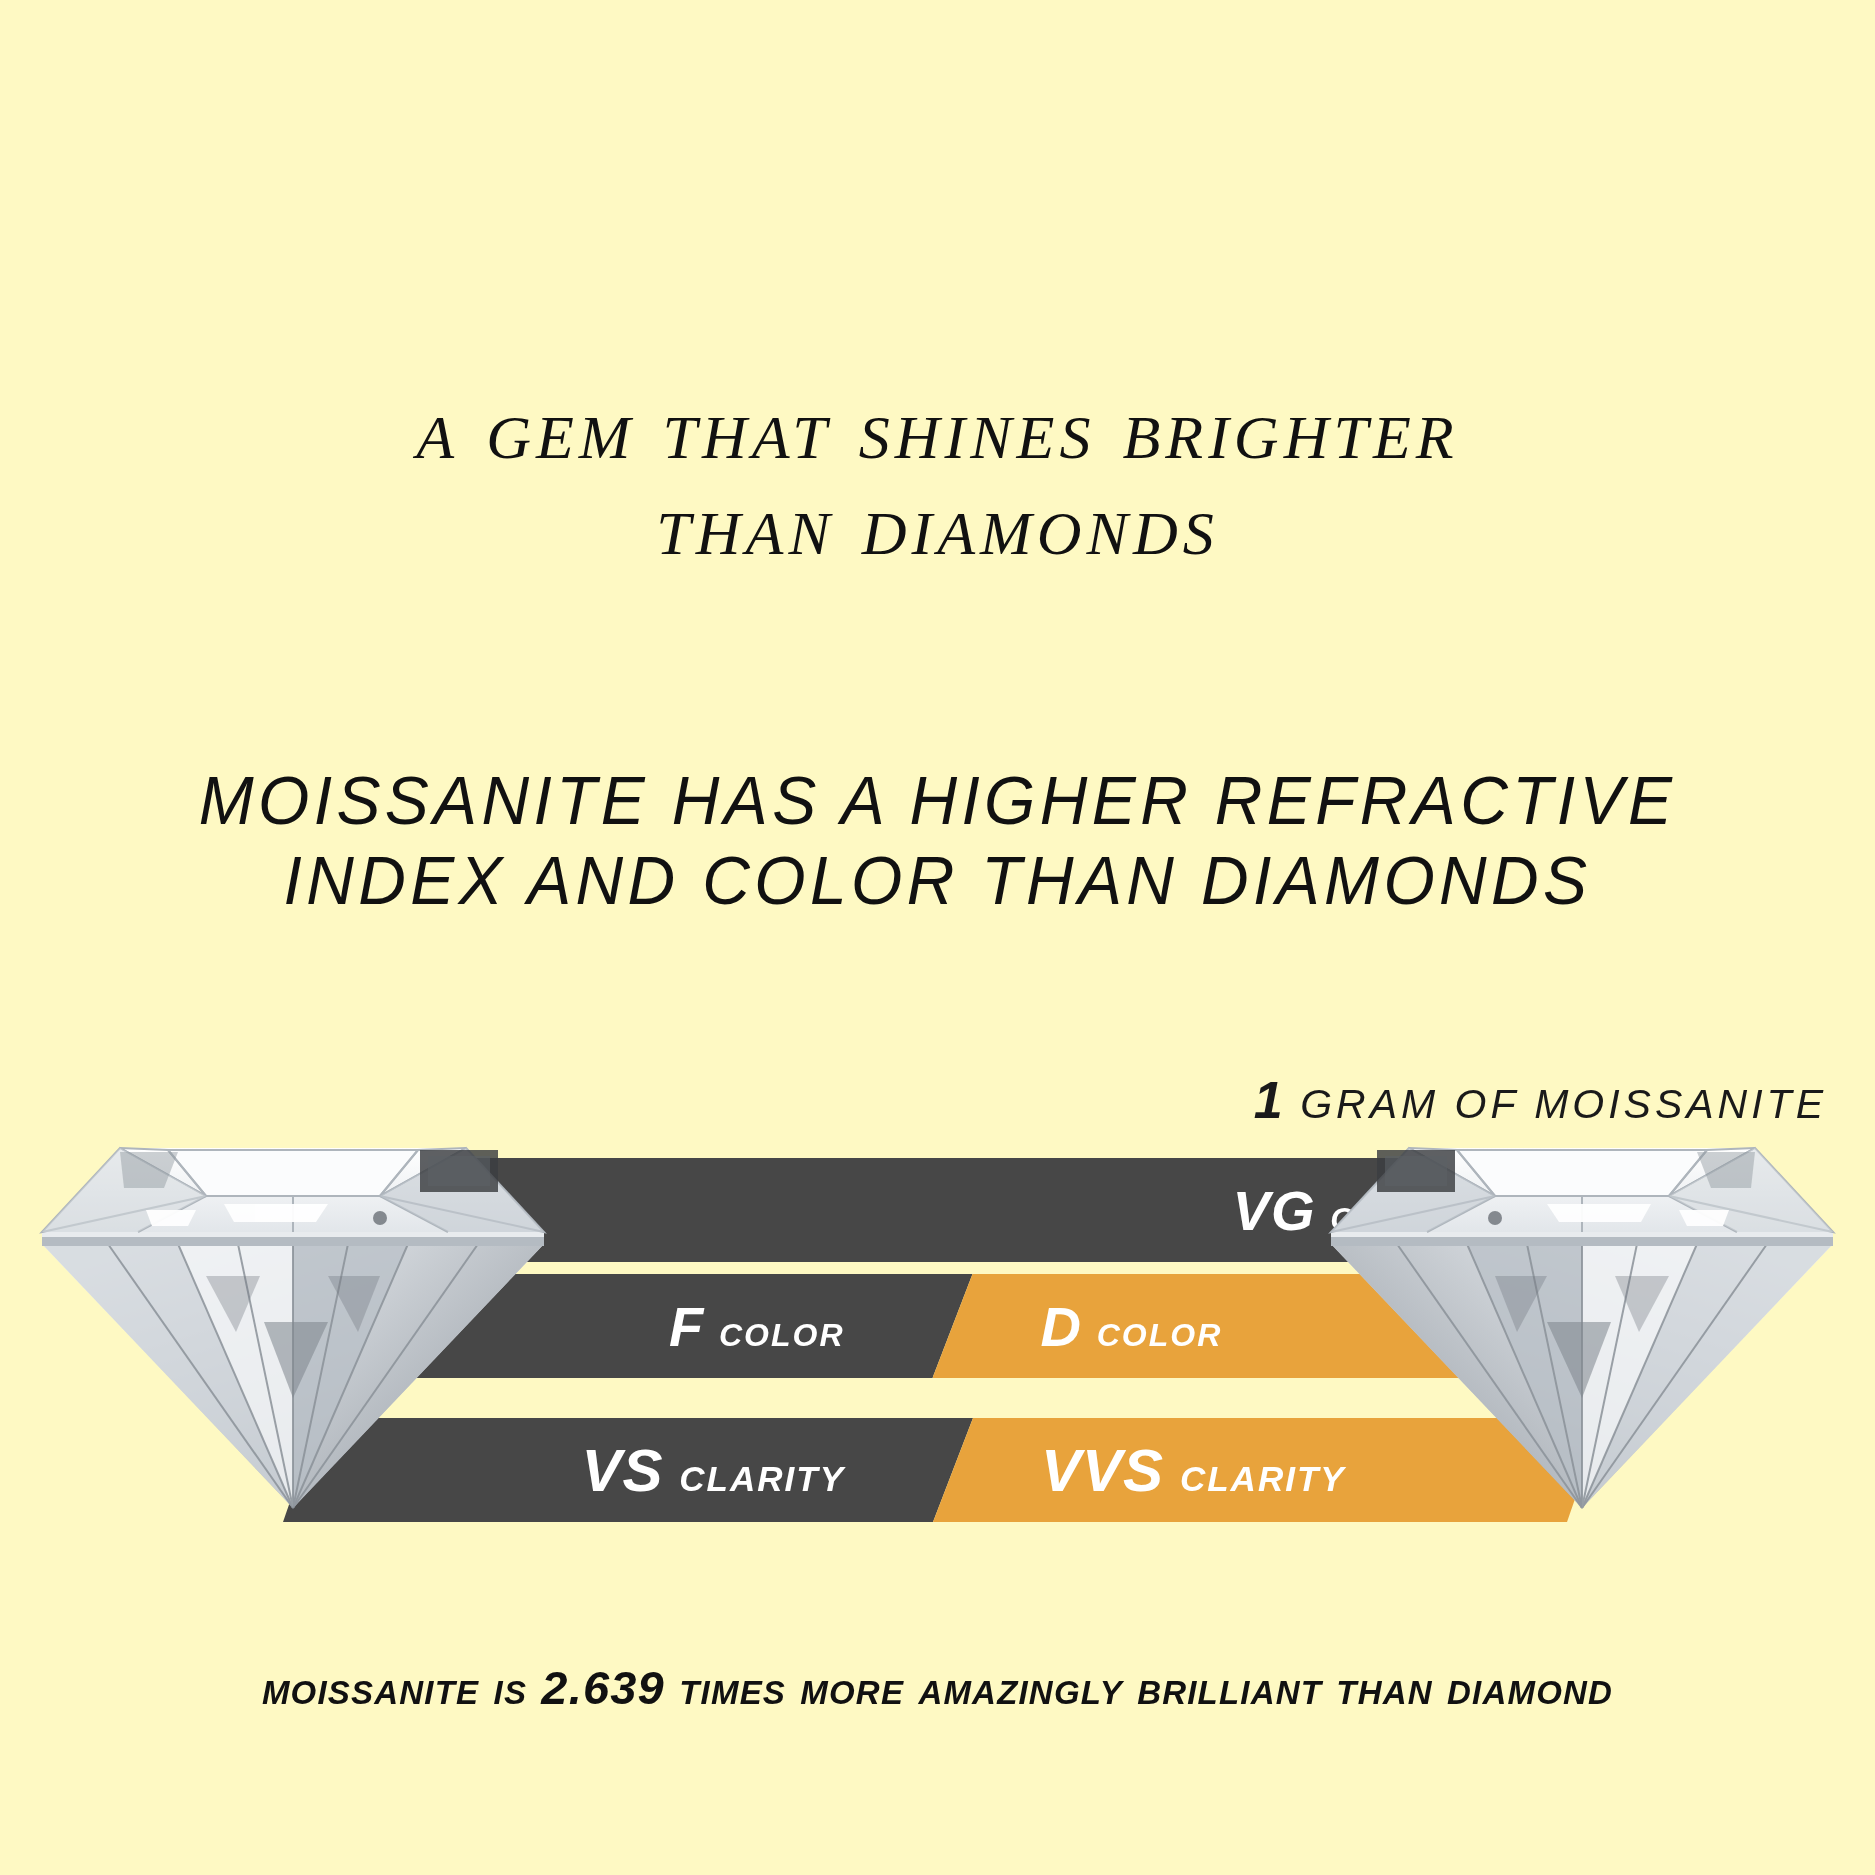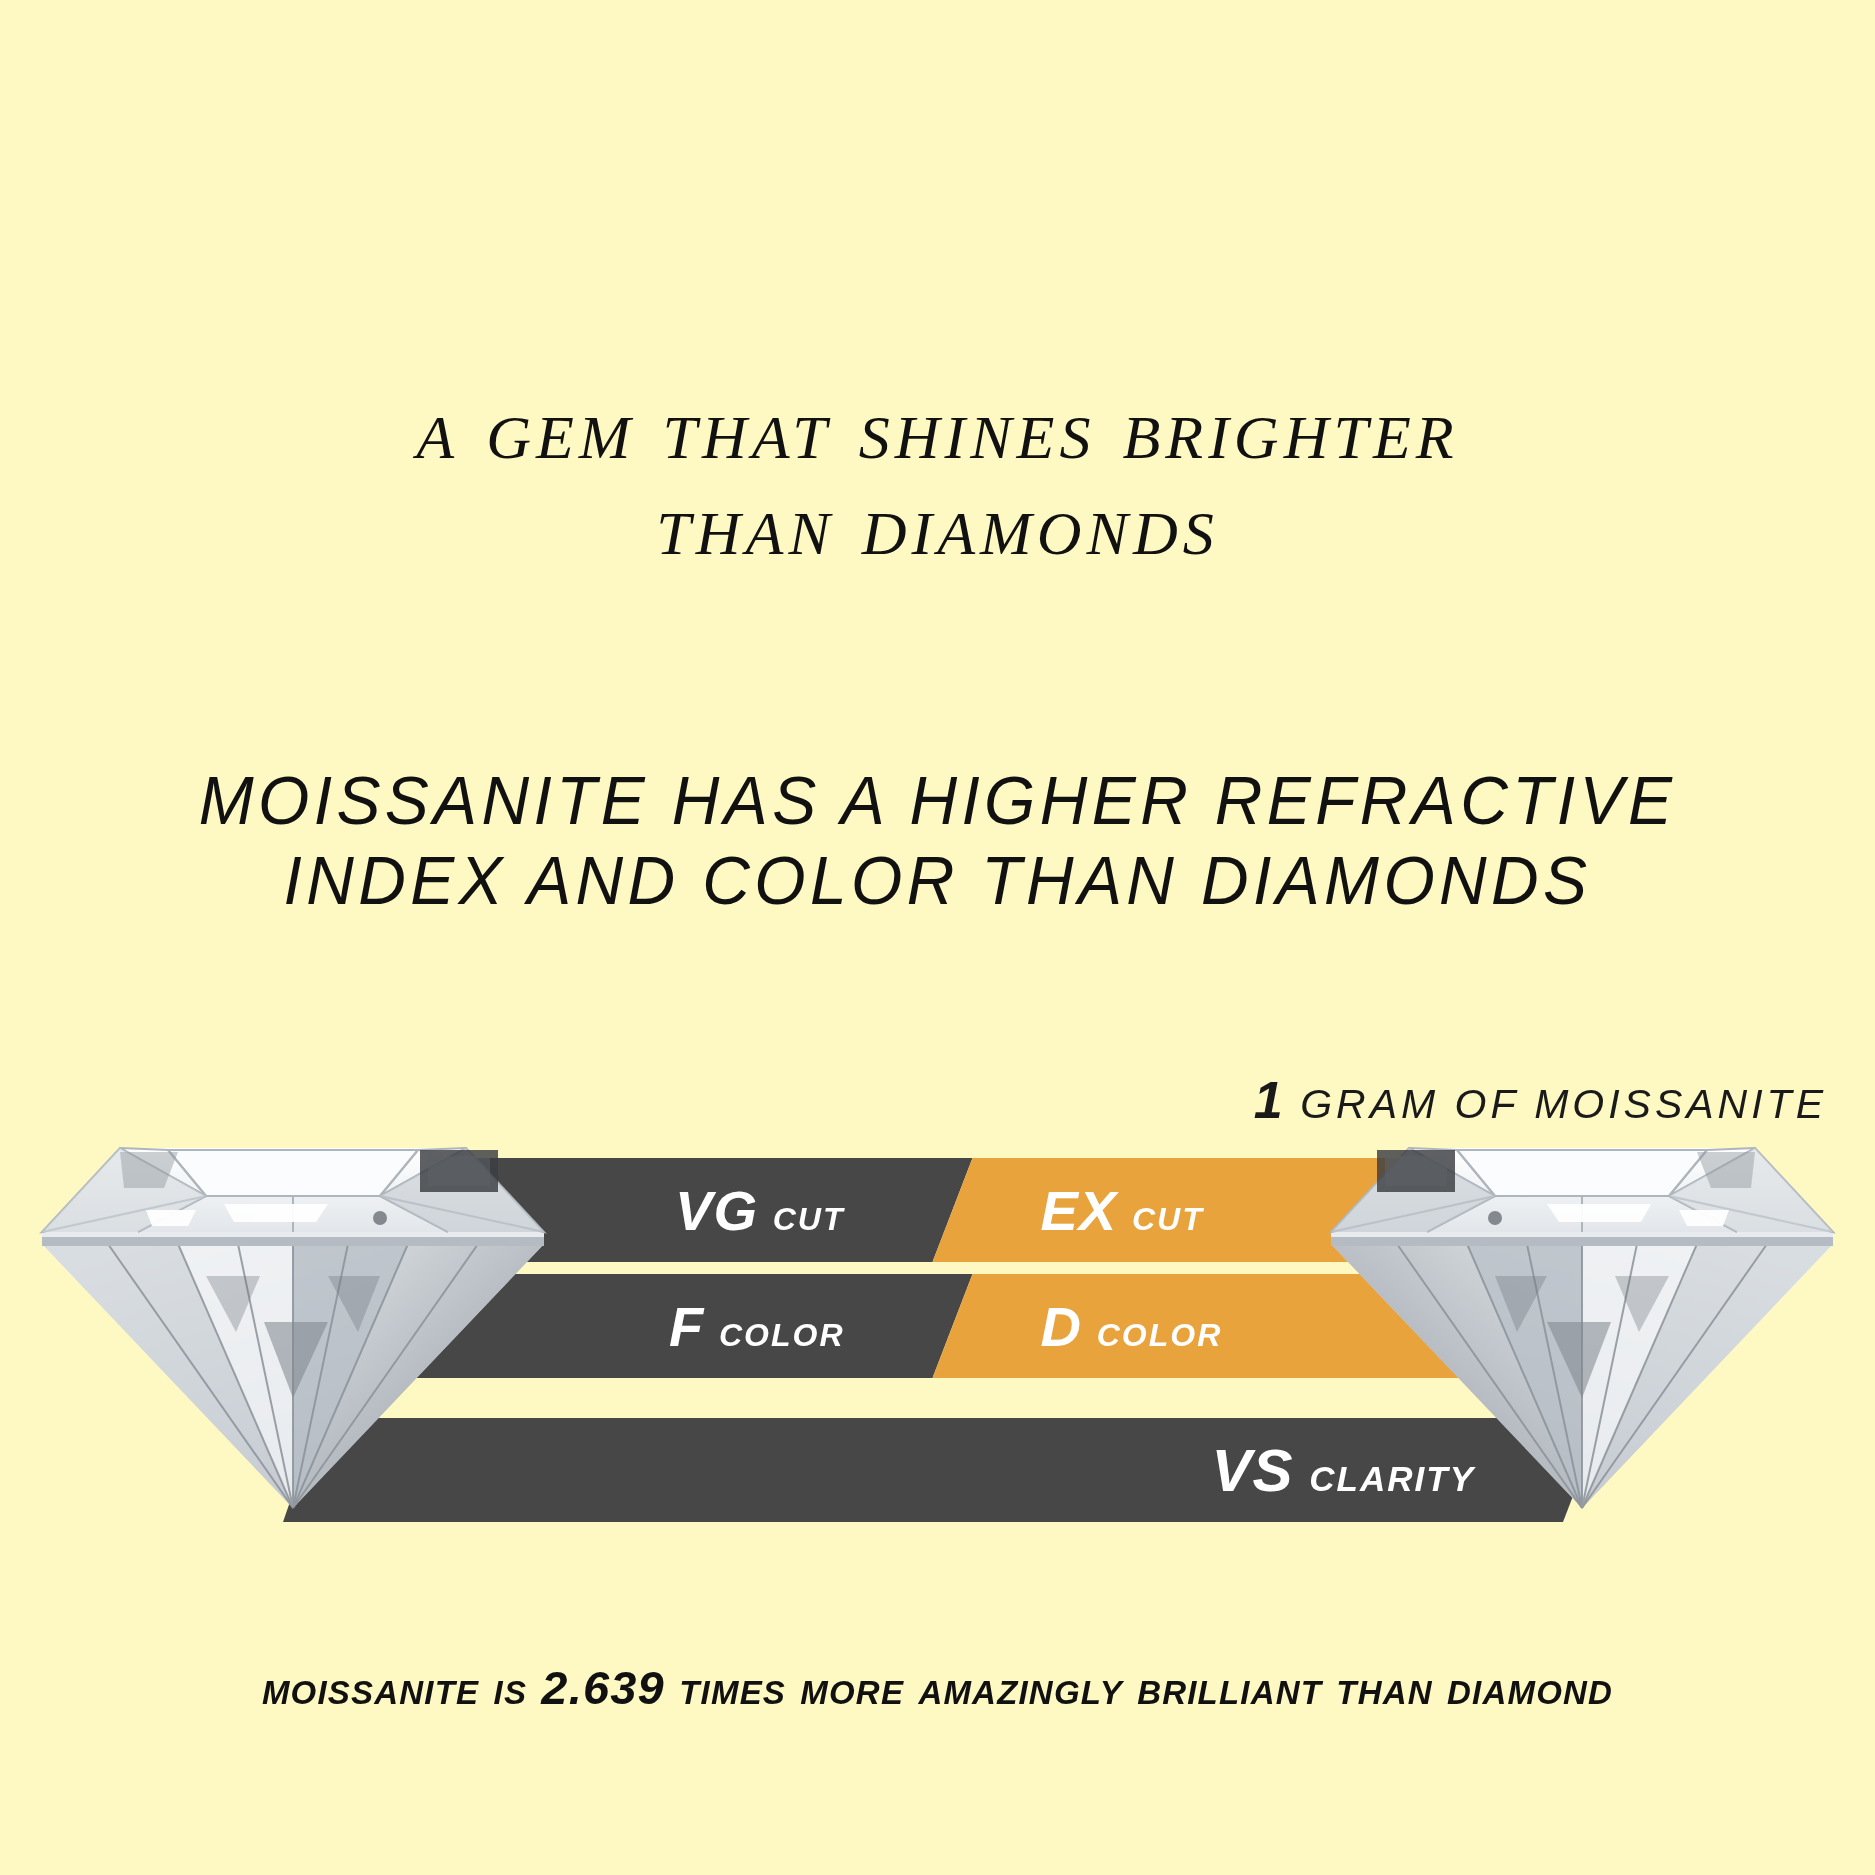--- a/index.html
+++ b/index.html
@@ -198,37 +198,37 @@
       <span class="lead">1</span>
       <span>gram of moissanite</span>
     </div>
 
     <div id="bars">
 
       <div class="bar-row r1">
         <div class="bar bar-left">
           <span class="bar-text"><span class="big">VG</span> <span>cut</span></span>
         </div>
-        <div class="bar bar-right">
-          <span class="bar-text"><span class="big">EX</span> <span>cut</span></span>
-        </div>
       </div>
 
       <div class="bar-row r2">
         <div class="bar bar-left">
           <span class="bar-text"><span class="big">F</span> <span>color</span></span>
         </div>
         <div class="bar bar-right">
           <span class="bar-text"><span class="big">D</span> <span>color</span></span>
         </div>
       </div>
 
       <div class="bar-row r3">
         <div class="bar bar-left">
           <span class="bar-text"><span class="big">VS</span> <span>clarity</span></span>
+        </div>
+        <div class="bar bar-right">
+          <span class="bar-text"><span class="big">VVS</span> <span>clarity</span></span>
         </div>
       </div>
     </div>
 
     <div class="gem" id="gem-left">
       <svg viewBox="0 0 530 390" xmlns="http://www.w3.org/2000/svg">
         <defs>
           <linearGradient id="crownG" x1="0" y1="0" x2="0" y2="1">
             <stop offset="0%" stop-color="#ffffff"></stop>
             <stop offset="100%" stop-color="#e2e6ea"></stop>

